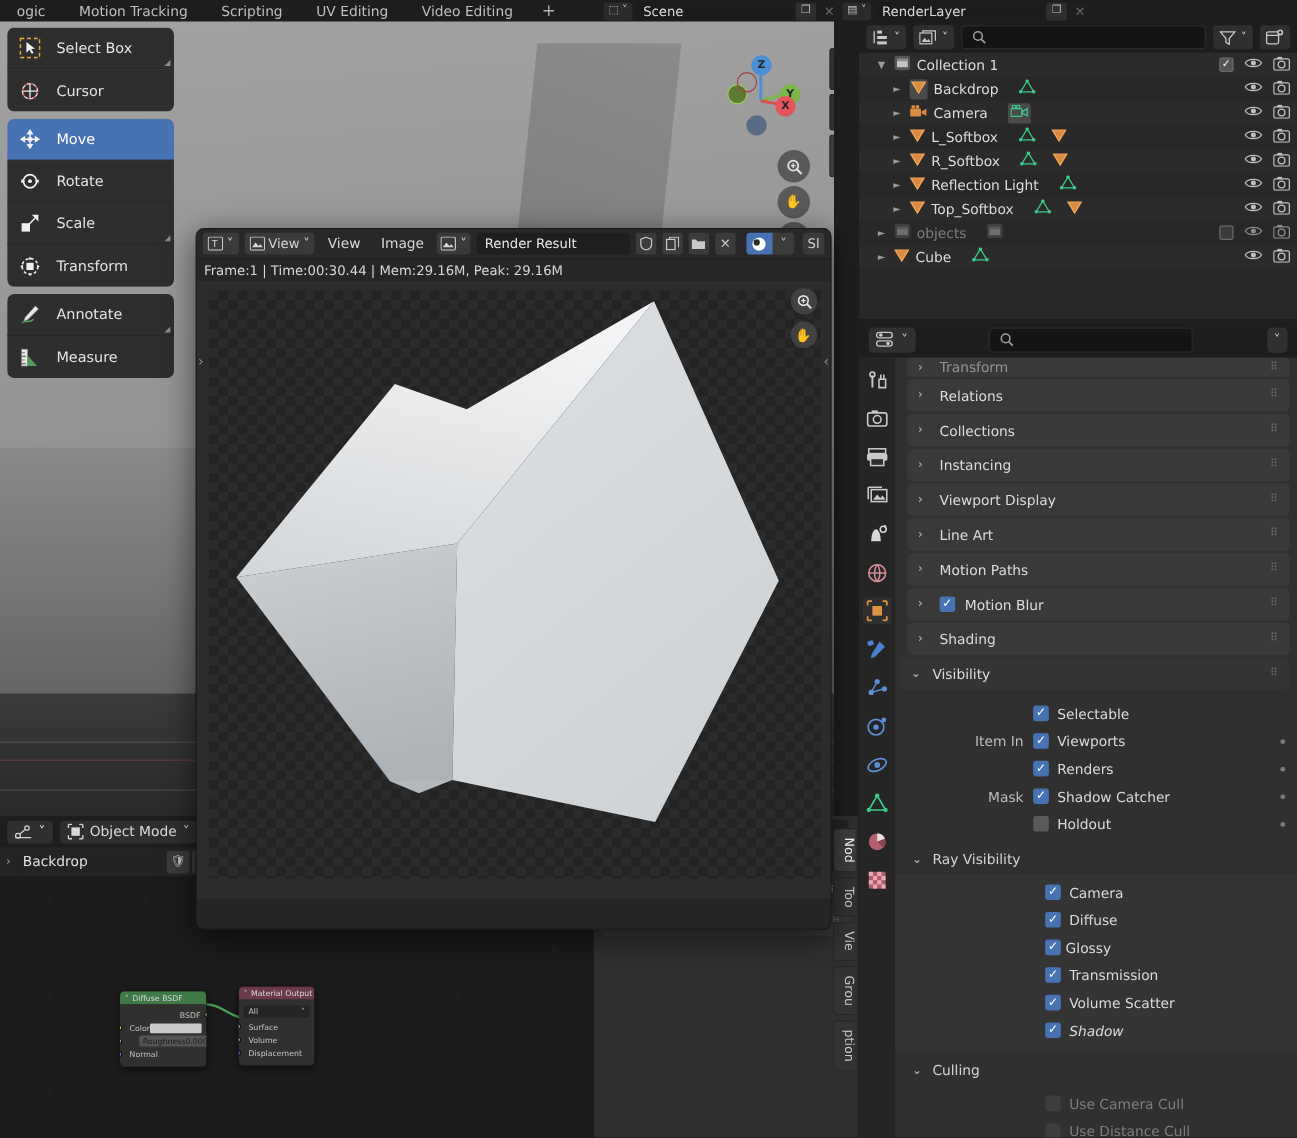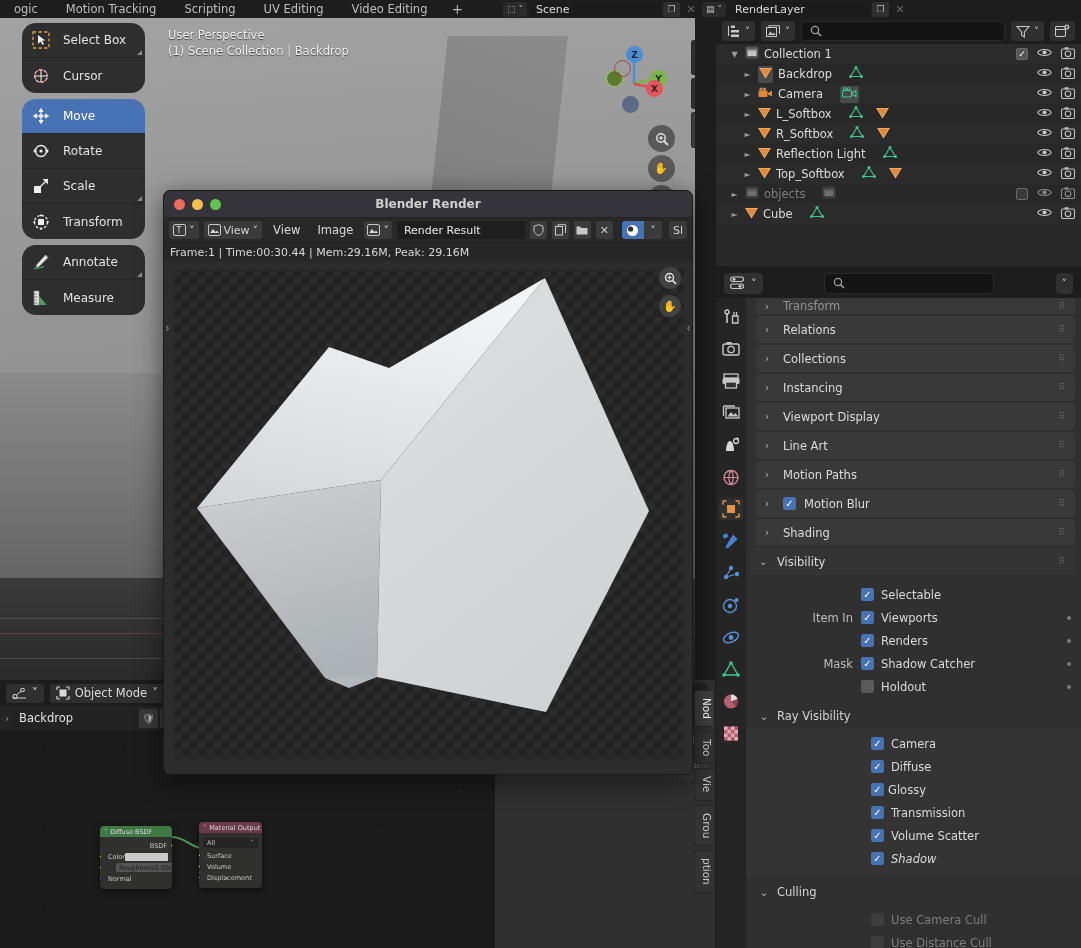--- a/index.html
+++ b/index.html
@@ -90,21 +90,21 @@
     width: 15px; background: #303030; color: #c8c8c8;
     writing-mode: vertical-rl; text-orientation: mixed;
     font-size: 10px; text-align: center; padding: 5px 0;
     border-radius: 3px 0 0 3px; margin-bottom: 3px;
     border: 1px solid #262626; border-right: none;
   }
   .vtab.active { background: #3d3d3d; color: #fff; }
 
   
   .toolbar { position: absolute; left: 6px; top: 23px; width: 139px; }
-  .tool-group { margin-bottom: 6px; border-radius: 14px; overflow: hidden; margin-left: 16px; }
+  .tool-group { margin-bottom: 6px; border-radius: 6px; overflow: hidden; }
   .tool-item {
     height: 35px; background: #2e2e2e; display: flex; align-items: center;
     padding-left: 9px; gap: 12px; color: #e3e3e3; font-size: 12px;
     border-bottom: 1px solid #262626; position: relative;
   }
   .tool-item:last-child { border-bottom: none; }
   .tool-item.active { background: #4772b3; color: #fff; }
   .tool-ico { width: 20px; height: 20px; flex: 0 0 20px; display:flex;align-items:center;justify-content:center; }
   .tool-corner {
     position: absolute; right: 3px; bottom: 2px; width: 0; height: 0;
@@ -326,24 +326,20 @@
 
   <div class="viewport">
     <div class="vp-backwall"></div>
     <div class="vp-shadowblock"></div>
     <div class="vp-floor"></div>
     <div class="vp-darkfloor"></div>
     <div class="vp-gridline" style="left:0;top:600px;width:695px;"></div>
     <div class="vp-gridline" style="left:0;top:640px;width:695px;"></div>
     <div class="vp-redline" style="left:0;top:615px;width:695px;"></div>
 
-    <div class="vp-text">
-      <div>User Perspective</div>
-      <div>(1) Scene Collection | Backdrop</div>
-    </div>
 
     <div class="gizmo">
       <svg width="70" height="70" style="position:absolute;left:0;top:0;">
         <line x1="36" y1="46" x2="36" y2="20" stroke="#4b8fd4" stroke-width="2.5"></line>
         <line x1="36" y1="46" x2="58" y2="40" stroke="#7ab648" stroke-width="2.5"></line>
         <line x1="36" y1="46" x2="57" y2="50" stroke="#d94f52" stroke-width="2.5"></line>
       </svg>
       <div class="gz-ball" style="left:28px;top:8px;background:#4b8fd4;">Z</div>
       <div class="gz-ball" style="left:52px;top:32px;background:#7ab648;">Y</div>
       <div class="gz-ball" style="left:48px;top:42px;background:#e4545a;">X</div>
@@ -622,28 +618,20 @@
 
   <div class="vtabs-np">
     <div class="vtab2 active">Nod</div>
     <div class="vtab2">Too</div>
     <div class="vtab2">Vie</div>
     <div class="vtab2">Grou</div>
     <div class="vtab2">ption</div>
   </div>
 
   <div class="renderwin">
-    <div class="rw-title">
-      <div class="rw-dots">
-        <span class="rw-dot" style="background:#ed6a5f;"></span>
-        <span class="rw-dot" style="background:#f5bf4f;"></span>
-        <span class="rw-dot" style="background:#61c454;"></span>
-      </div>
-      <div class="rw-titletext">Blender Render</div>
-    </div>
 
     <div class="rw-toolbar">
       <div class="rw-btn">
         <svg width="13" height="12" viewBox="0 0 13 12">
             <rect x="0.5" y="0.5" width="12" height="11" rx="1.5" fill="none" stroke="#c8c8c8" stroke-width="1"></rect>
             <text x="3.5" y="9" font-size="8" fill="#d8d8d8" font-family="DejaVu Sans">T</text>
           </svg>
         <span>˅</span>
       </div>
       <div class="rw-btn">

